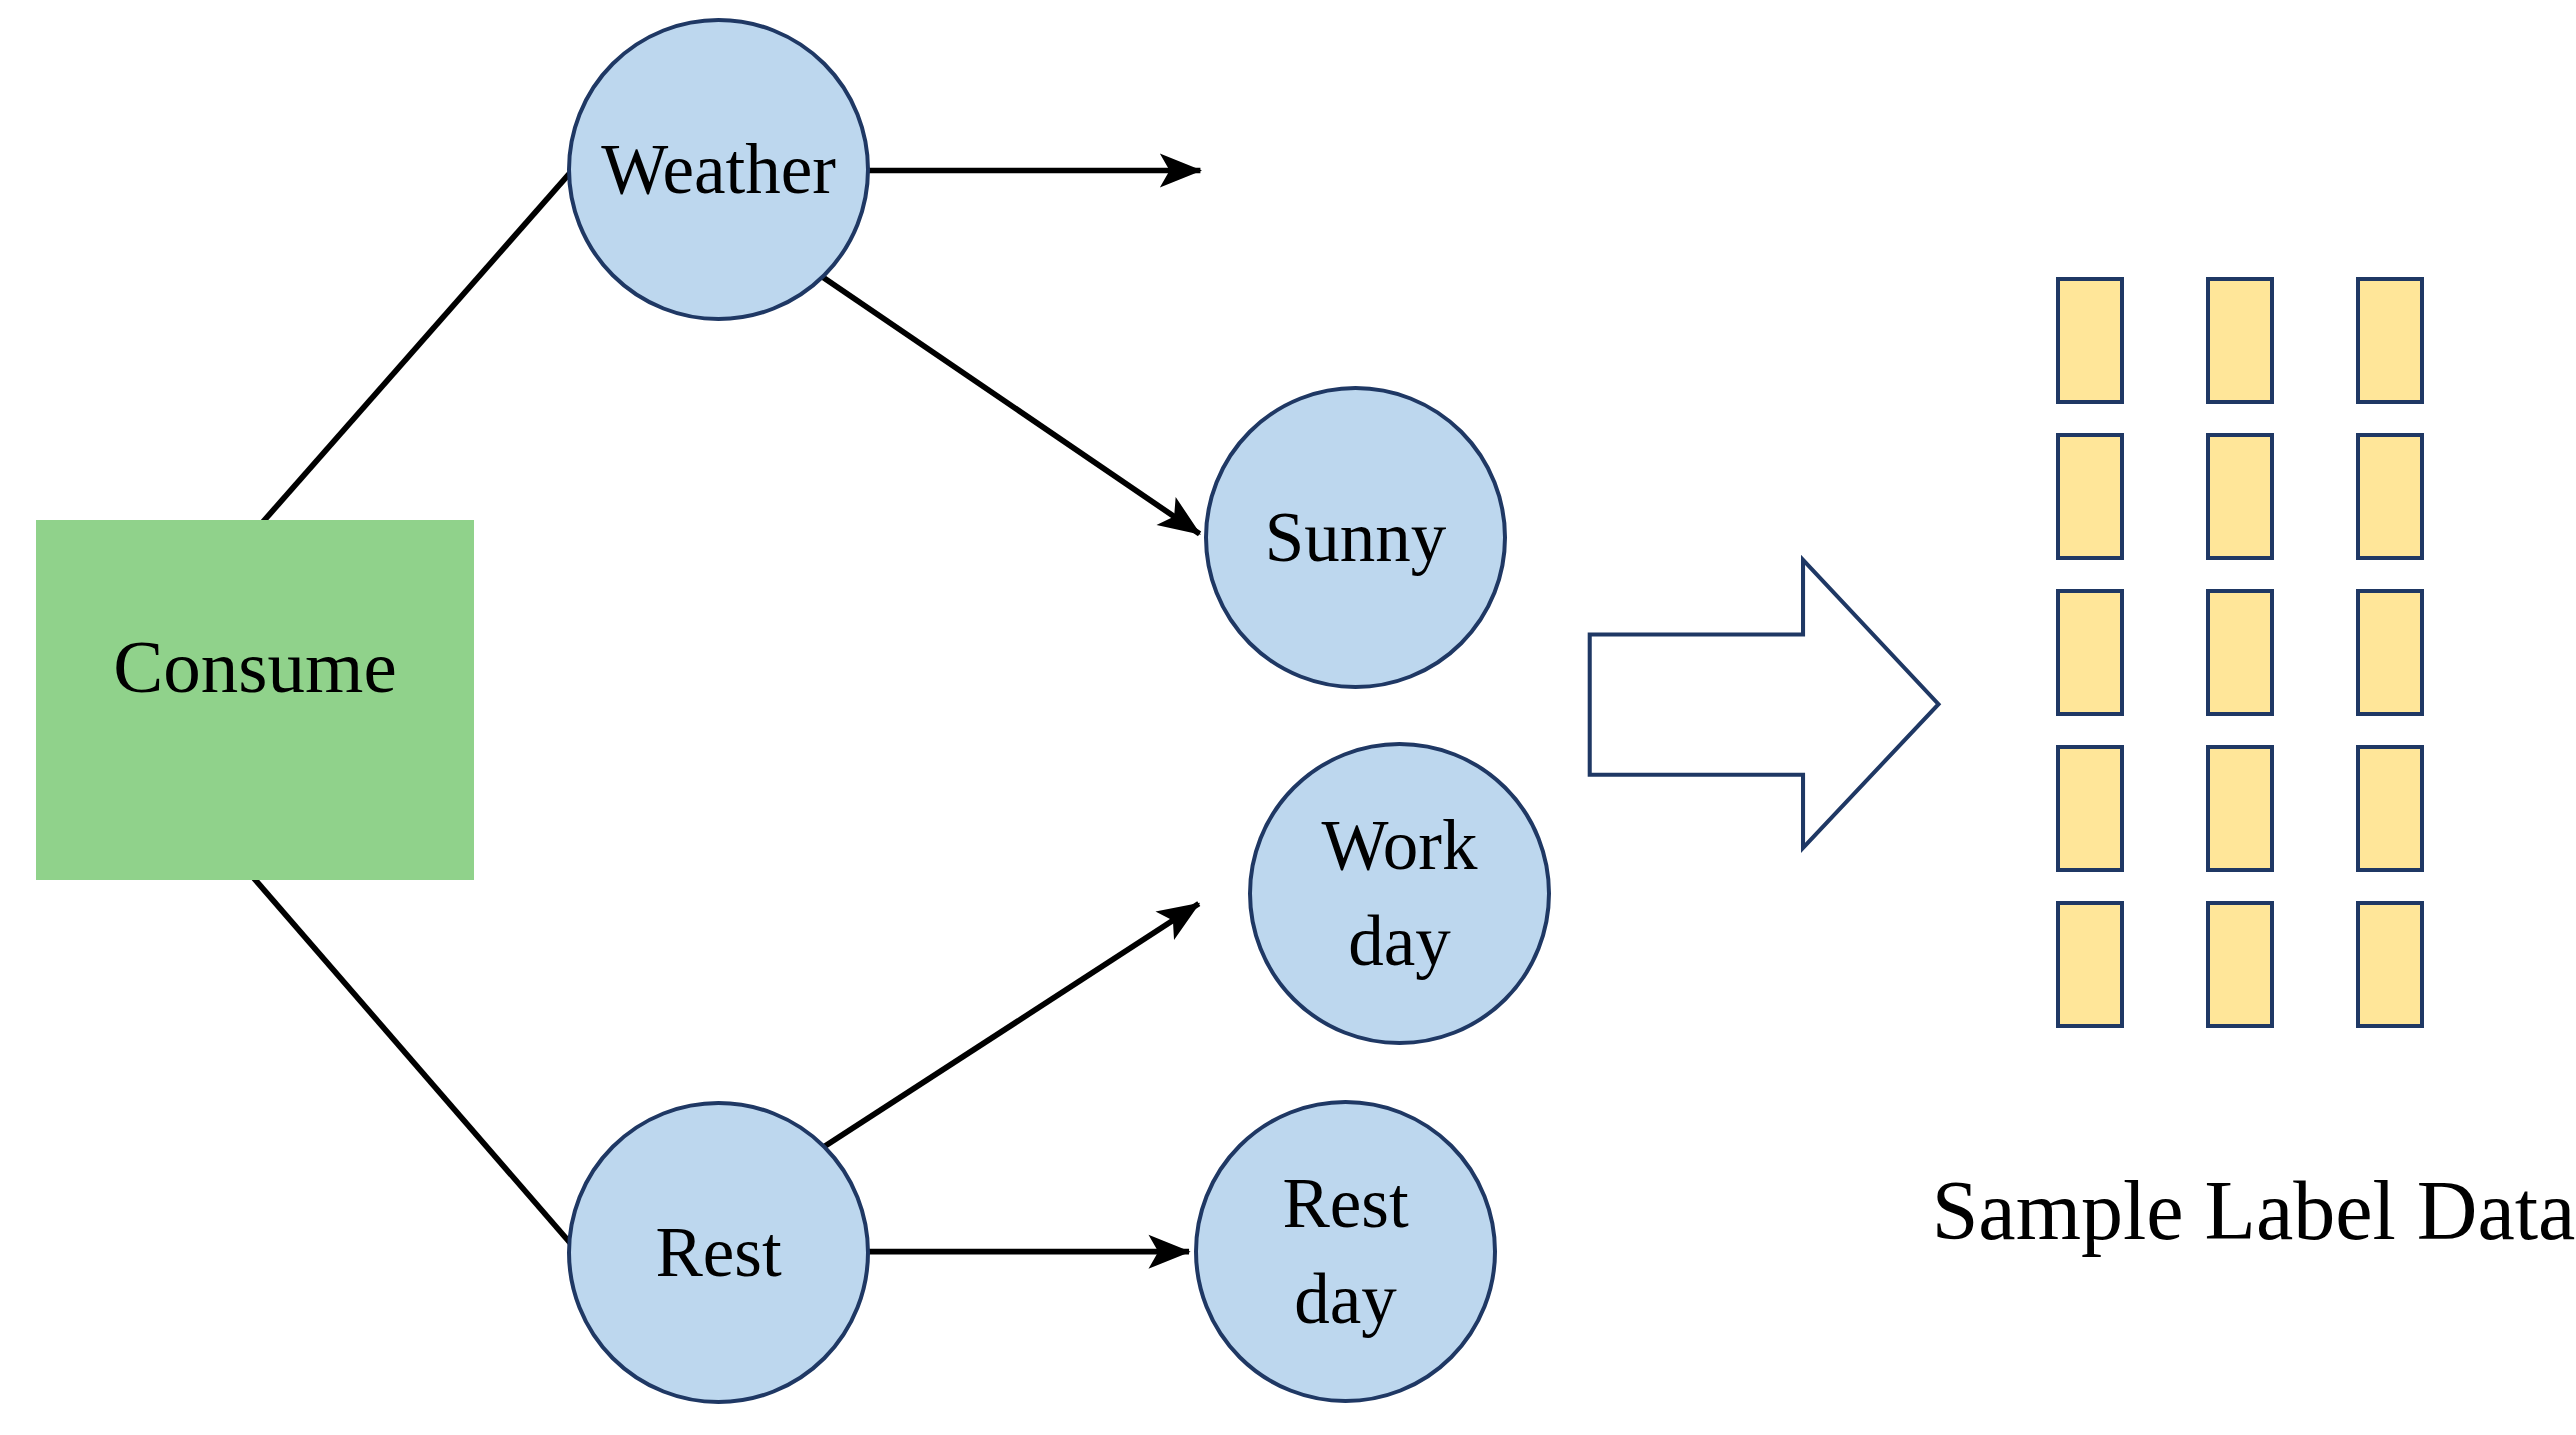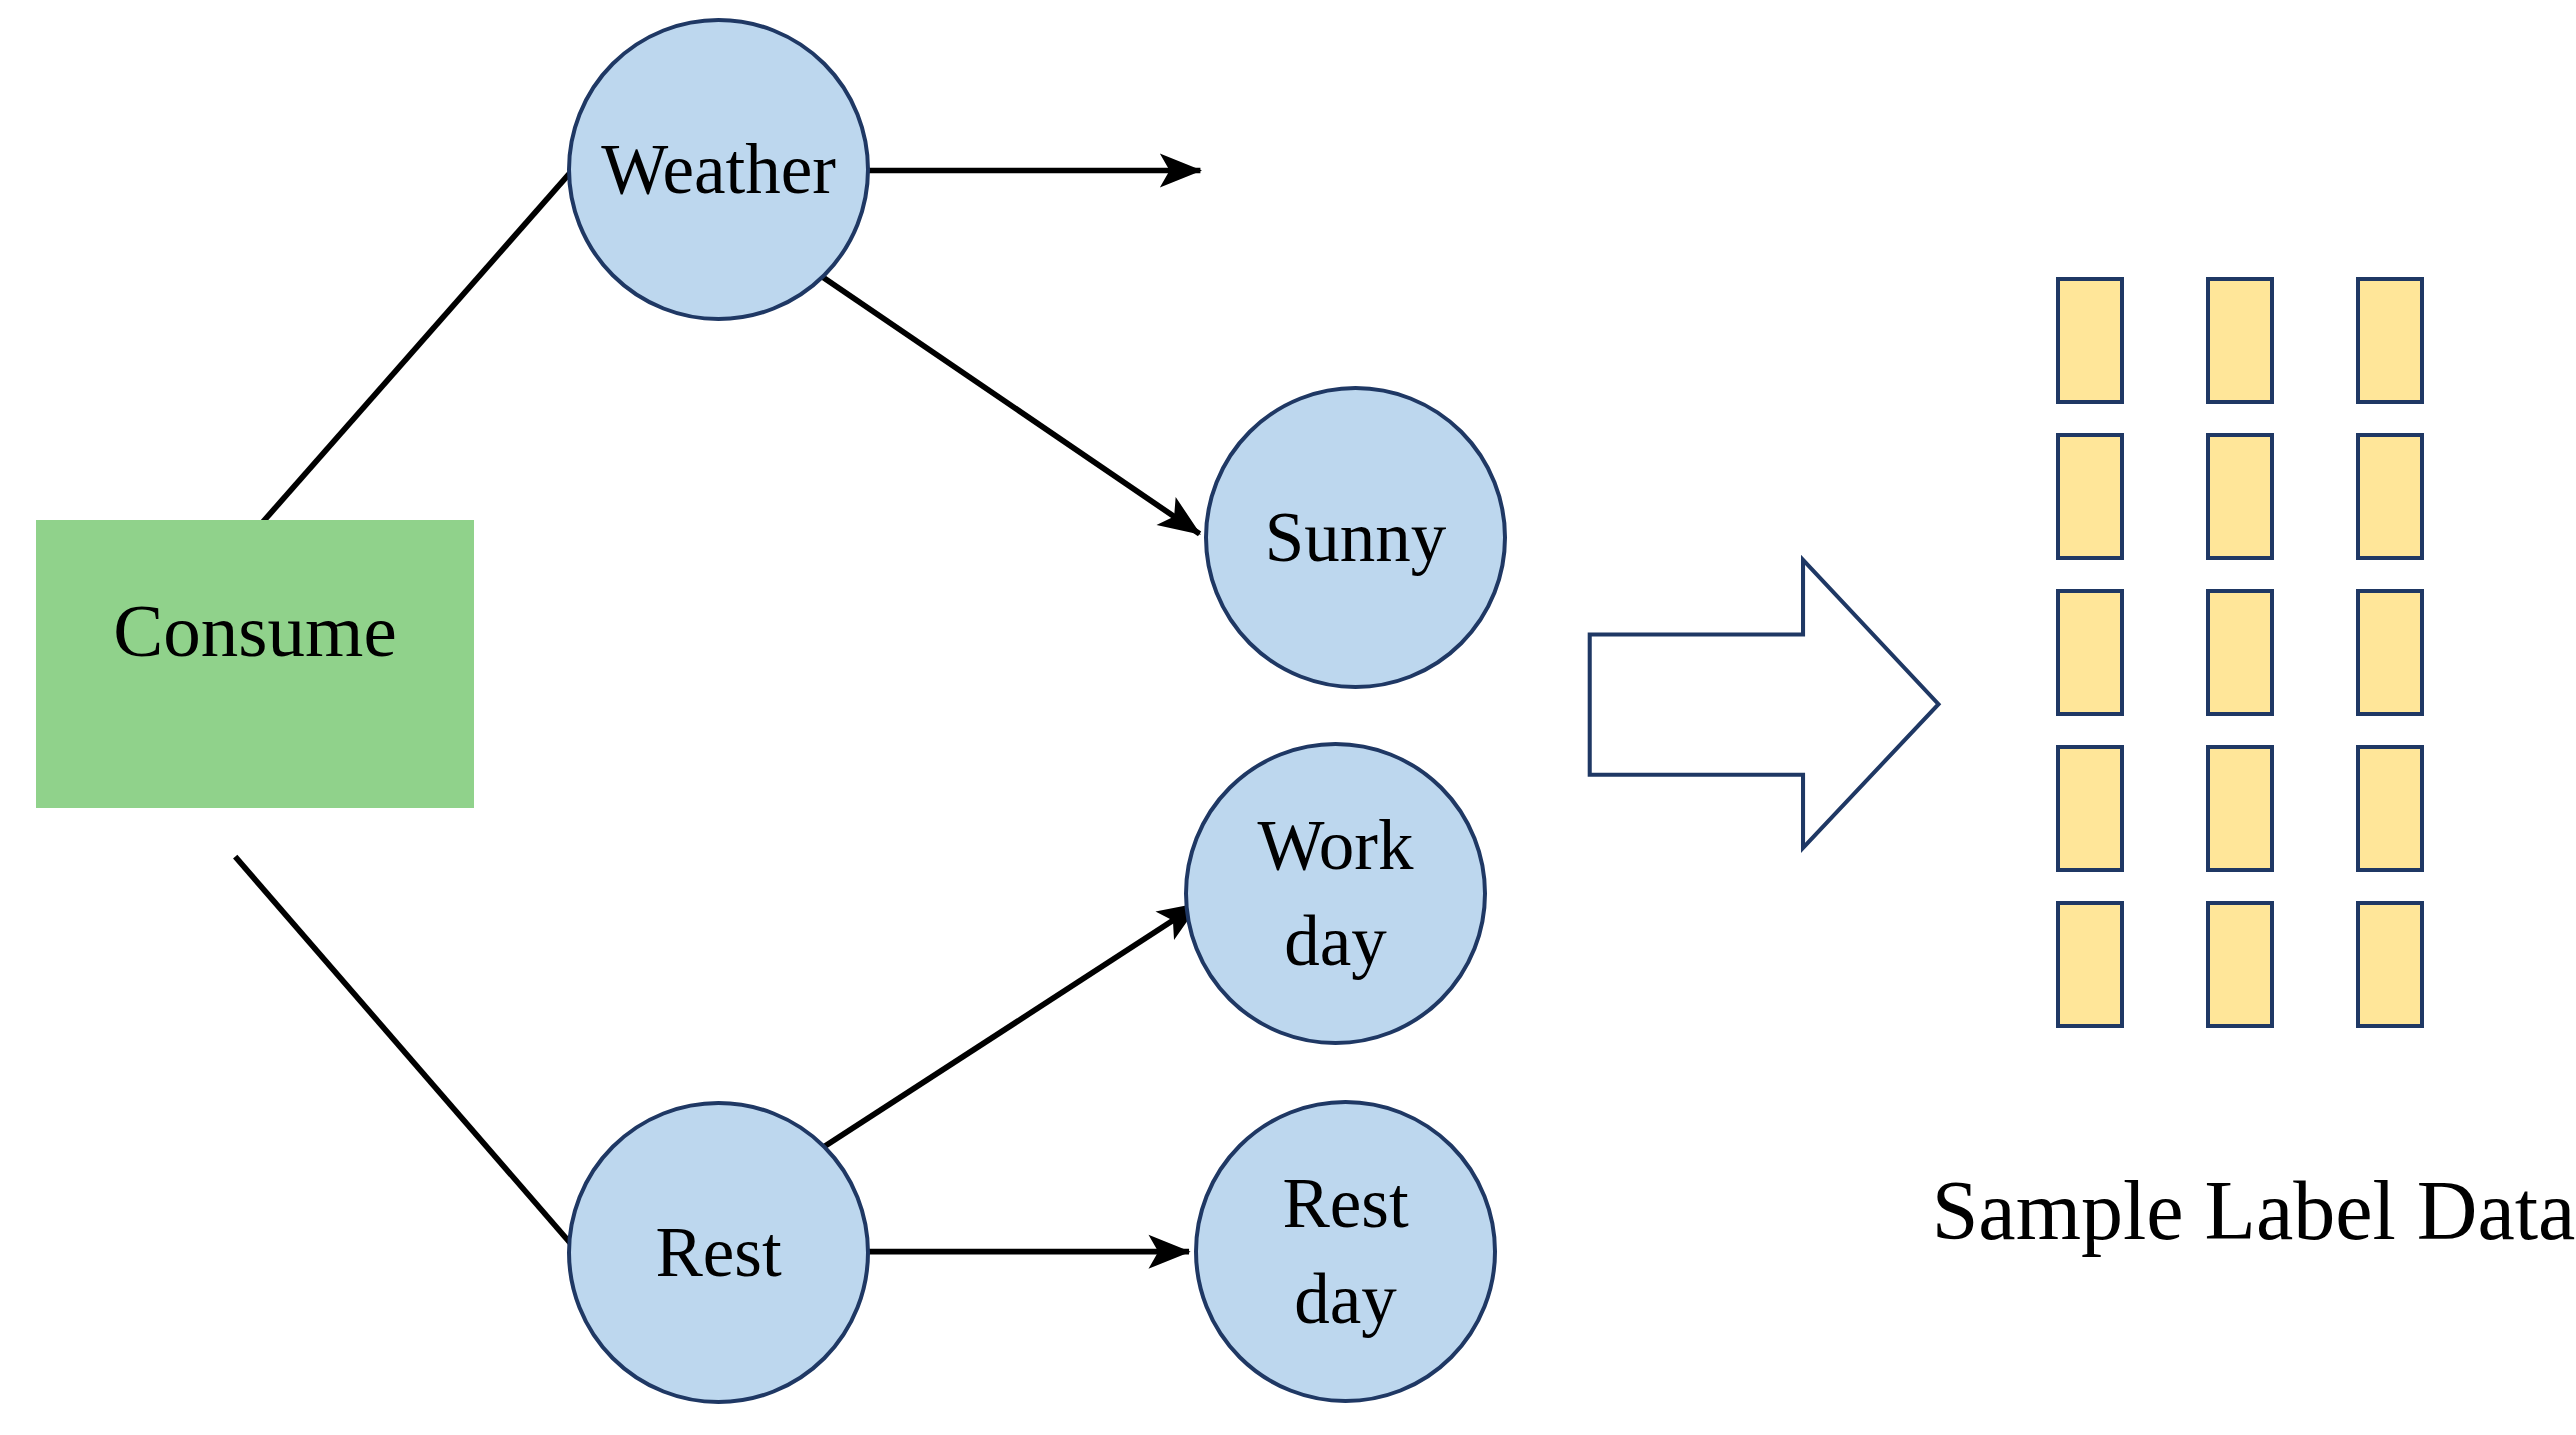--- a/index.html
+++ b/index.html
@@ -35,32 +35,32 @@
     background:var(--node-fill);
     border:4px solid var(--node-border);
     box-sizing:border-box;
     display:flex;flex-direction:column;
     align-items:center;justify-content:center;
     font-size:71px;line-height:1.35;
     text-align:center;
   }
   .node-box{
     position:absolute;z-index:2;
-    left:36px;top:520px;width:438px;height:288px;
+    left:36px;top:520px;width:438px;height:360px;
     background:var(--box-fill);
     display:flex;flex-direction:column;
     align-items:center;justify-content:center;
     font-size:75px;line-height:1.4;
     text-align:center;
     padding-bottom:67px;box-sizing:border-box;
   }
   #node-weather{left:567px;top:18px;}
   #node-rain{left:1205px;top:18.7px;}
   #node-sunny{left:1204px;top:386px;text-align:right;}
-  #node-workday{left:1184px;top:742px;}
+  #node-workday{left:1248px;top:742px;}
   #node-date{left:567px;top:1101px;}
   #node-restday{left:1194px;top:1100px;}
 
   #sample-grid{
     position:absolute;z-index:2;
     left:2056px;top:277px;
     display:grid;
     grid-template-columns:repeat(3,68px);
     grid-template-rows:repeat(5,127px);
     column-gap:82px;row-gap:29px;

